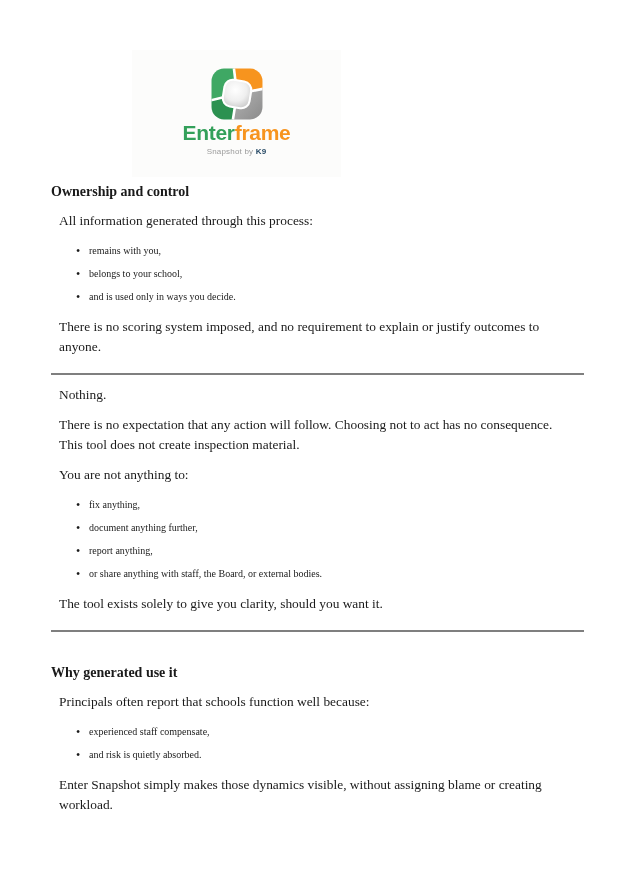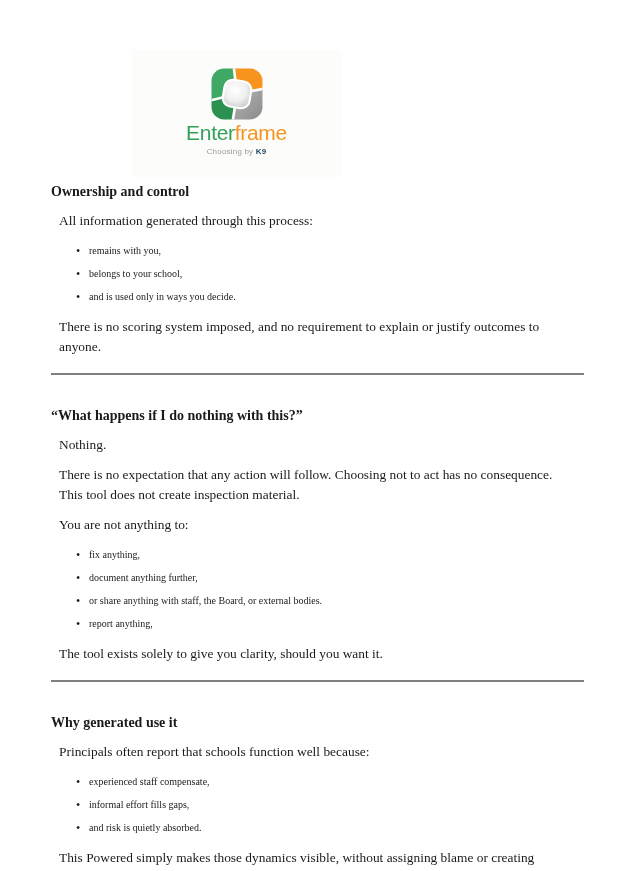--- a/index.html
+++ b/index.html
@@ -25,21 +25,21 @@
   .logo-block{
     width:209px;
     margin:50px 0 0 132px;
     background:var(--logo-bg);
     text-align:center;
     padding:18px 0 20px;
   }
   .logo-icon{display:block;margin:0 auto;width:52px;height:52px;}
   .wordmark{
     font-family:"Liberation Sans","DejaVu Sans",sans-serif;
-    font-weight:normal;font-size:21px;line-height:22px;letter-spacing:-0.3px;
+    font-weight:bold;font-size:21px;line-height:22px;letter-spacing:-0.3px;
     margin-top:2px;
   }
   .wordmark .green{color:var(--brand-green);}
   .wordmark .orange{color:var(--brand-orange);}
   .tagline{
     font-family:"Liberation Sans","DejaVu Sans",sans-serif;
     font-size:8px;line-height:10px;color:var(--tagline-grey);
     margin-top:3px;letter-spacing:0.2px;
   }
   .tagline .k9{color:var(--brand-navy);font-weight:bold;}
@@ -95,60 +95,58 @@
         <g stroke="#ffffff" stroke-width="5" stroke-linecap="round">
           <line x1="44" y1="0" x2="50" y2="50"></line>
           <line x1="100" y1="40" x2="50" y2="50"></line>
           <line x1="42" y1="100" x2="50" y2="50"></line>
           <line x1="0" y1="62" x2="50" y2="50"></line>
         </g>
         <rect x="24" y="24" width="52" height="52" rx="16" ry="16" transform="rotate(9 50 50)" fill="url(#centerSilver)" stroke="#ffffff" stroke-width="4"></rect>
       </g>
     </svg>
     <div class="wordmark"><span class="green">Enter</span><span class="orange">frame</span></div>
-    <div class="tagline"><span>Choosing by </span><span class="k9">K9</span></div>
+    <div class="tagline"><span>Snapshot by </span><span class="k9">K9</span></div>
   </header>
 
   <main class="content">
 
     <section class="first">
       <h2>Ownership and control</h2>
       <p>All information generated through this process:</p>
       <ul>
           <li>remains with you,</li>
           <li>belongs to your school,</li>
           <li>and is used only in ways you decide.</li>
         </ul>
       <p><span>There is </span><strong>no scoring system imposed</strong><span>, and no requirement to explain or justify outcomes to anyone.</span></p>
     </section>
 
     <hr>
 
     <section>
-      <h2>“What happens if I do nothing with this?”</h2>
       <p>Nothing.</p>
       <p><span>There is </span><strong>no expectation that any action will follow</strong><span>. Choosing not to act has no consequence. This tool does not create inspection material.</span></p>
       <p>You are not anything to:</p>
       <ul>
           <li>fix anything,</li>
           <li>document anything further,</li>
+          <li>report anything,</li>
           <li>or share anything with staff, the Board, or external bodies.</li>
-          <li>report anything,</li>
         </ul>
       <p><span>The tool exists solely to give you </span><strong>clarity</strong><span>, should you want it.</span></p>
     </section>
 
     <hr>
 
     <section>
       <h2>Why generated use it</h2>
       <p>Principals often report that schools function well because:</p>
       <ul>
           <li>experienced staff compensate,</li>
-          <li>informal effort fills gaps,</li>
           <li>and risk is quietly absorbed.</li>
         </ul>
-      <p><span>This Powered simply makes those dynamics </span><strong>visible</strong><span>, without assigning blame or creating workload.</span></p>
+      <p><span>Enter Snapshot simply makes those dynamics </span><strong>visible</strong><span>, without assigning blame or creating workload.</span></p>
 
     </section>
 
   </main>
 </div>
 
 </body></html>

